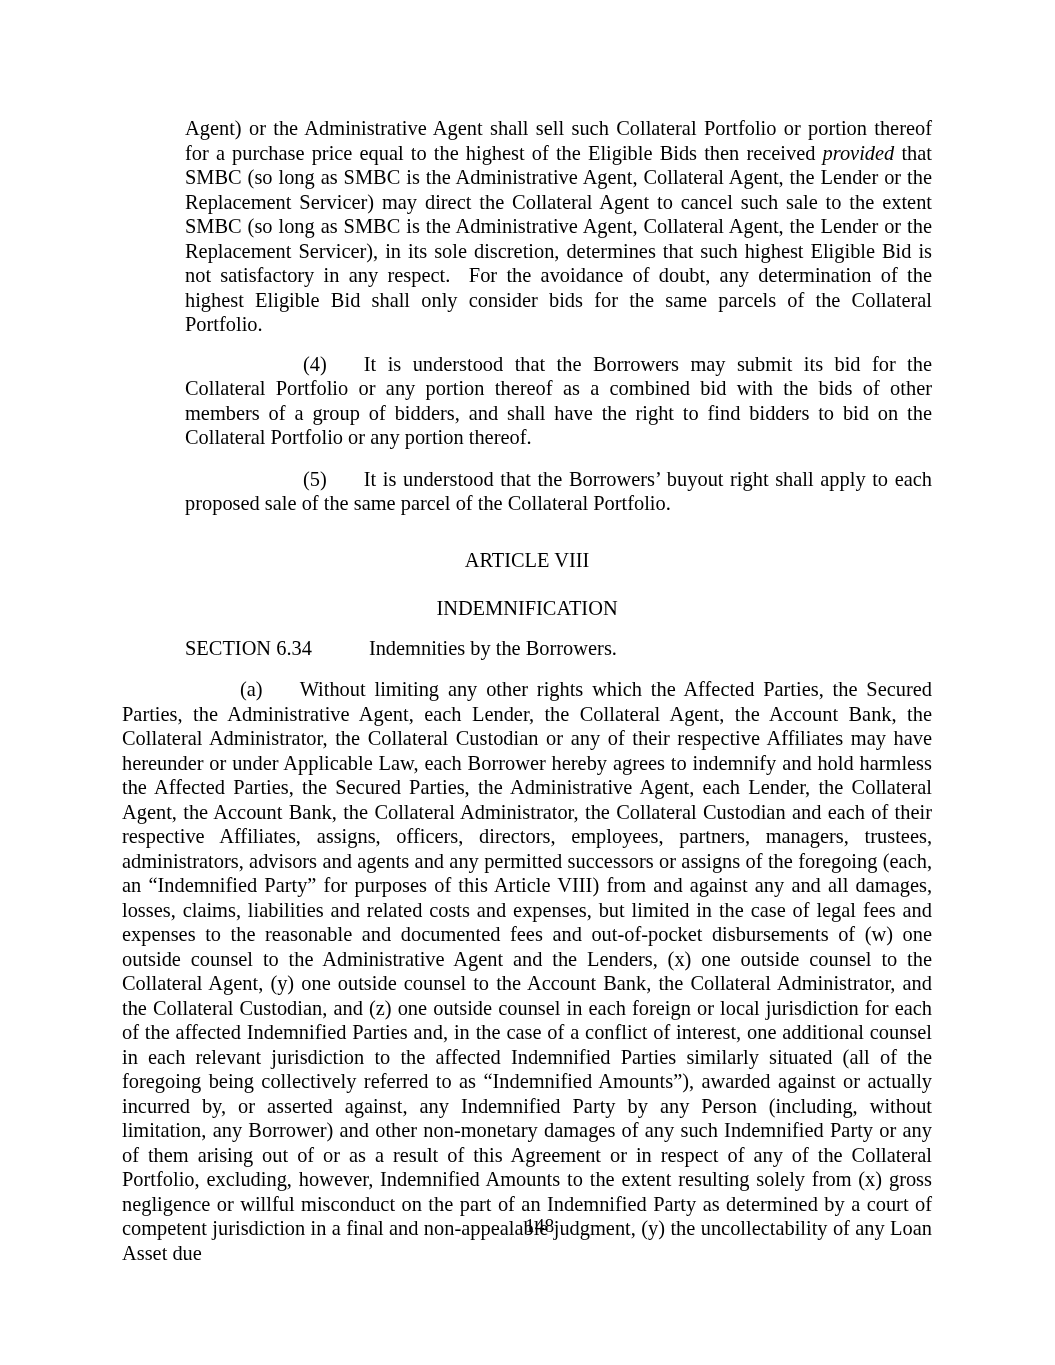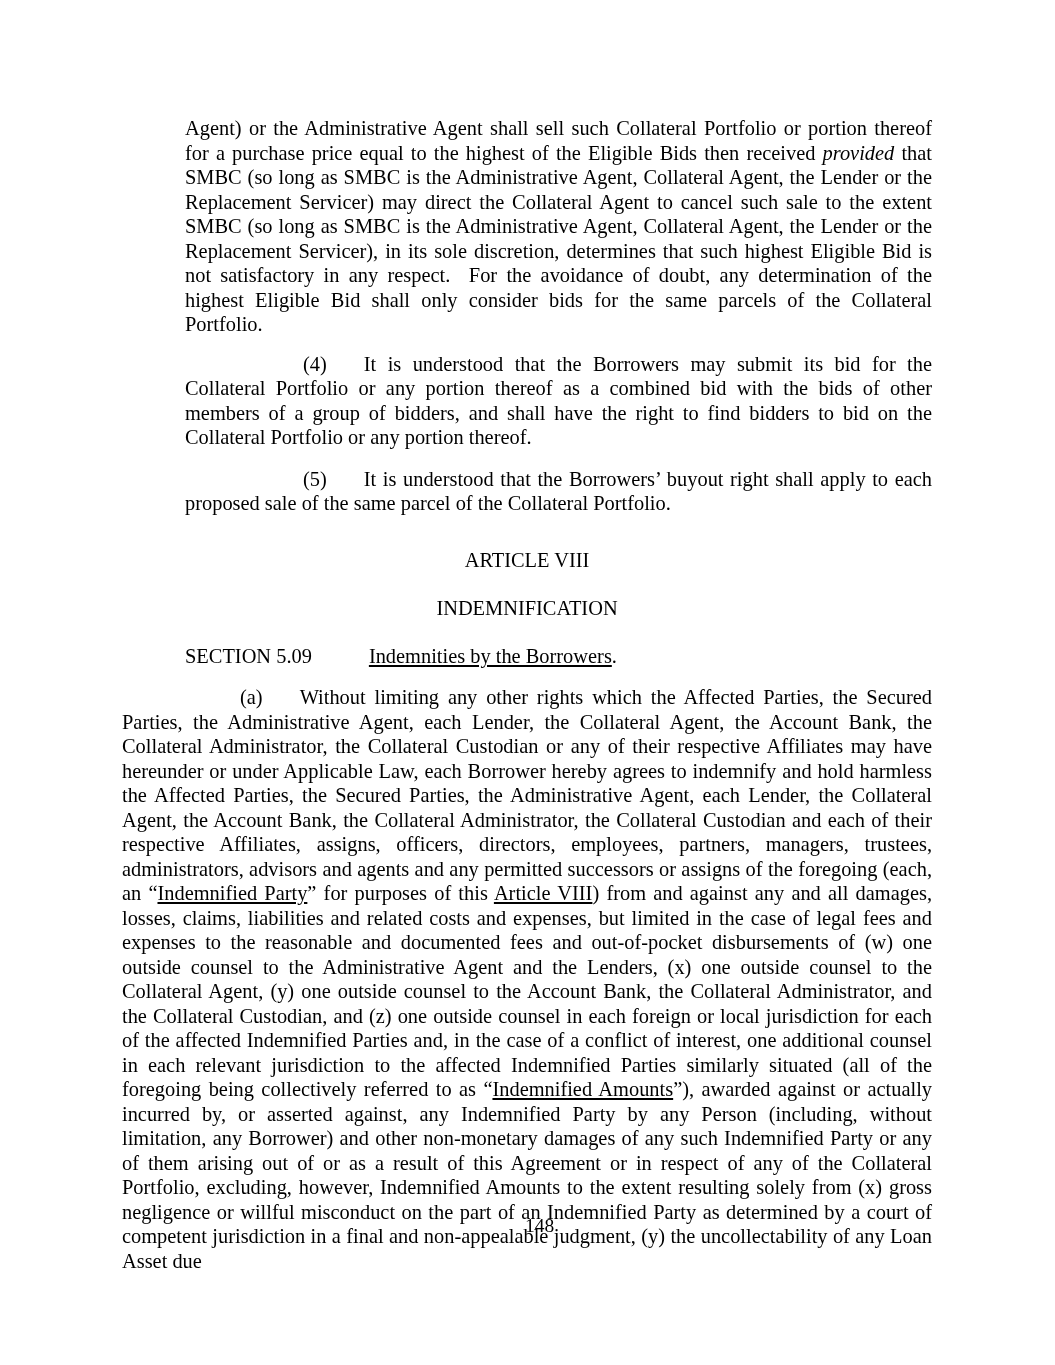--- a/index.html
+++ b/index.html
@@ -31,24 +31,24 @@
   .tab { display: inline-block; width: 37px; }
   .tab-section { display: inline-block; width: 57px; }
   .heading {
     font-size: 20.4px;
     line-height: 24.5px;
     font-weight: normal;
     text-align: center;
   }
   .mb-17 { margin-bottom: 17px; }
   .mb-21 { margin-bottom: 32px; }
-  .mb-23 { margin-bottom: 23px; }
+  .mb-23 { margin-bottom: 15px; }
   .mb-24 { margin-bottom: 24px; }
   .italic { font-style: italic; }
-  .underline { text-decoration: underline; }
+  .underline { }
   .section-line { margin-left: 63px; }
   .page-number {
     position: absolute;
     top: 1214px;
     left: 12px;
     width: 100%;
     text-align: center;
     font-size: 19.5px;
     line-height: 24px;
   }
@@ -62,20 +62,20 @@
     <p class="para indent-block"><span>Agent) or the Administrative Agent shall sell such Collateral Portfolio or portion thereof for a purchase price equal to the highest of the Eligible Bids then received </span><span class="italic">provided</span><span> that SMBC (so long as SMBC is the Administrative Agent, Collateral Agent, the Lender or the Replacement Servicer) may direct the Collateral Agent to cancel such sale to the extent SMBC (so long as SMBC is the Administrative Agent, Collateral Agent, the Lender or the Replacement Servicer), in its sole discretion, determines that such highest Eligible Bid is not satisfactory in any respect.&nbsp; For the avoidance of doubt, any determination of the highest Eligible Bid shall only consider bids for the same parcels of the Collateral Portfolio.</span></p>
 
     <p class="para indent-block clause mb-17"><span>(4)</span><span class="tab"></span><span><span>It is understood that the Borrowers may submit its bid for the Collateral Portfolio or any portion thereof as a combined bid with the bids of other members of a group of bidders, and shall have the right to find bidders to bid on the Collateral Portfolio or any portion thereof.</span></span></p>
 
     <p class="para indent-block clause mb-21"><span>(5)</span><span class="tab"></span><span><span>It is understood that the Borrowers’ buyout right shall apply to each proposed sale of the same parcel of the Collateral Portfolio.</span></span></p>
 
     <h2 class="heading mb-24">ARTICLE VIII</h2>
 
     <h2 class="heading mb-23">INDEMNIFICATION</h2>
 
-    <p class="para section-line mb-17"><span>SECTION 5.09</span><span class="tab-section"></span><span><span class="underline">Indemnities by the Borrowers</span><span>.</span></span></p>
+    <p class="para section-line mb-17"><span>SECTION 6.34</span><span class="tab-section"></span><span><span class="underline">Indemnities by the Borrowers</span><span>.</span></span></p>
 
     <p class="para clause"><span>(a)</span><span class="tab"></span><span><span>Without limiting any other rights which the Affected Parties, the Secured Parties, the Administrative Agent, each Lender, the Collateral Agent, the Account Bank, the Collateral Administrator, the Collateral Custodian or any of their respective Affiliates may have hereunder or under Applicable Law, each Borrower hereby agrees to indemnify and hold harmless the Affected Parties, the Secured Parties, the Administrative Agent, each Lender, the Collateral Agent, the Account Bank, the Collateral Administrator, the Collateral Custodian and each of their respective Affiliates, assigns, officers, directors, employees, partners, managers, trustees, administrators, advisors and agents and any permitted successors or assigns of the foregoing (each, an “</span><span class="underline">Indemnified Party</span><span>” for purposes of this </span><span class="underline">Article VIII</span><span>) from and against any and all damages, losses, claims, liabilities and related costs and expenses, but limited in the case of legal fees and expenses to the reasonable and documented fees and out-of-pocket disbursements of (w) one outside counsel to the Administrative Agent and the Lenders, (x) one outside counsel to the Collateral Agent, (y) one outside counsel to the Account Bank, the Collateral Administrator, and the Collateral Custodian, and (z) one outside counsel in each foreign or local jurisdiction for each of the affected Indemnified Parties and, in the case of a conflict of interest, one additional counsel in each relevant jurisdiction to the affected Indemnified Parties similarly situated (all of the foregoing being collectively referred to as “</span><span class="underline">Indemnified Amounts</span><span>”), awarded against or actually incurred by, or asserted against, any Indemnified Party by any Person (including, without limitation, any Borrower) and other non-monetary damages of any such Indemnified Party or any of them arising out of or as a result of this Agreement or in respect of any of the Collateral Portfolio, excluding, however, Indemnified Amounts to the extent resulting solely from (x) gross negligence or willful misconduct on the part of an Indemnified Party as determined by a court of competent jurisdiction in a final and non-appealable judgment, (y) the uncollectability of any Loan Asset due</span></span></p>
 
   </main>
 
   <div class="page-number">148</div>
 </div>
 
 </body></html>

